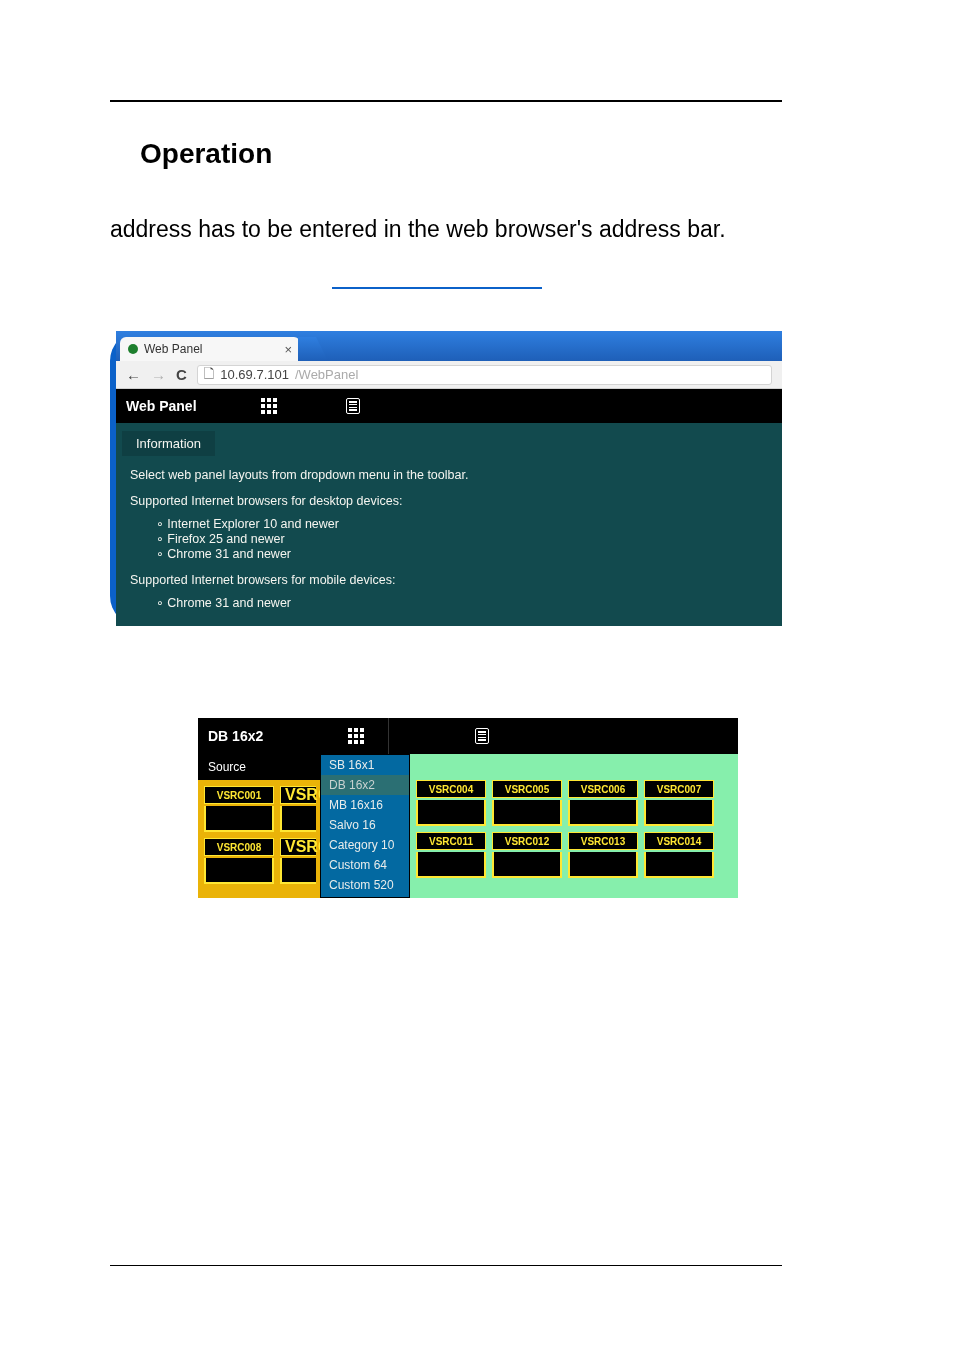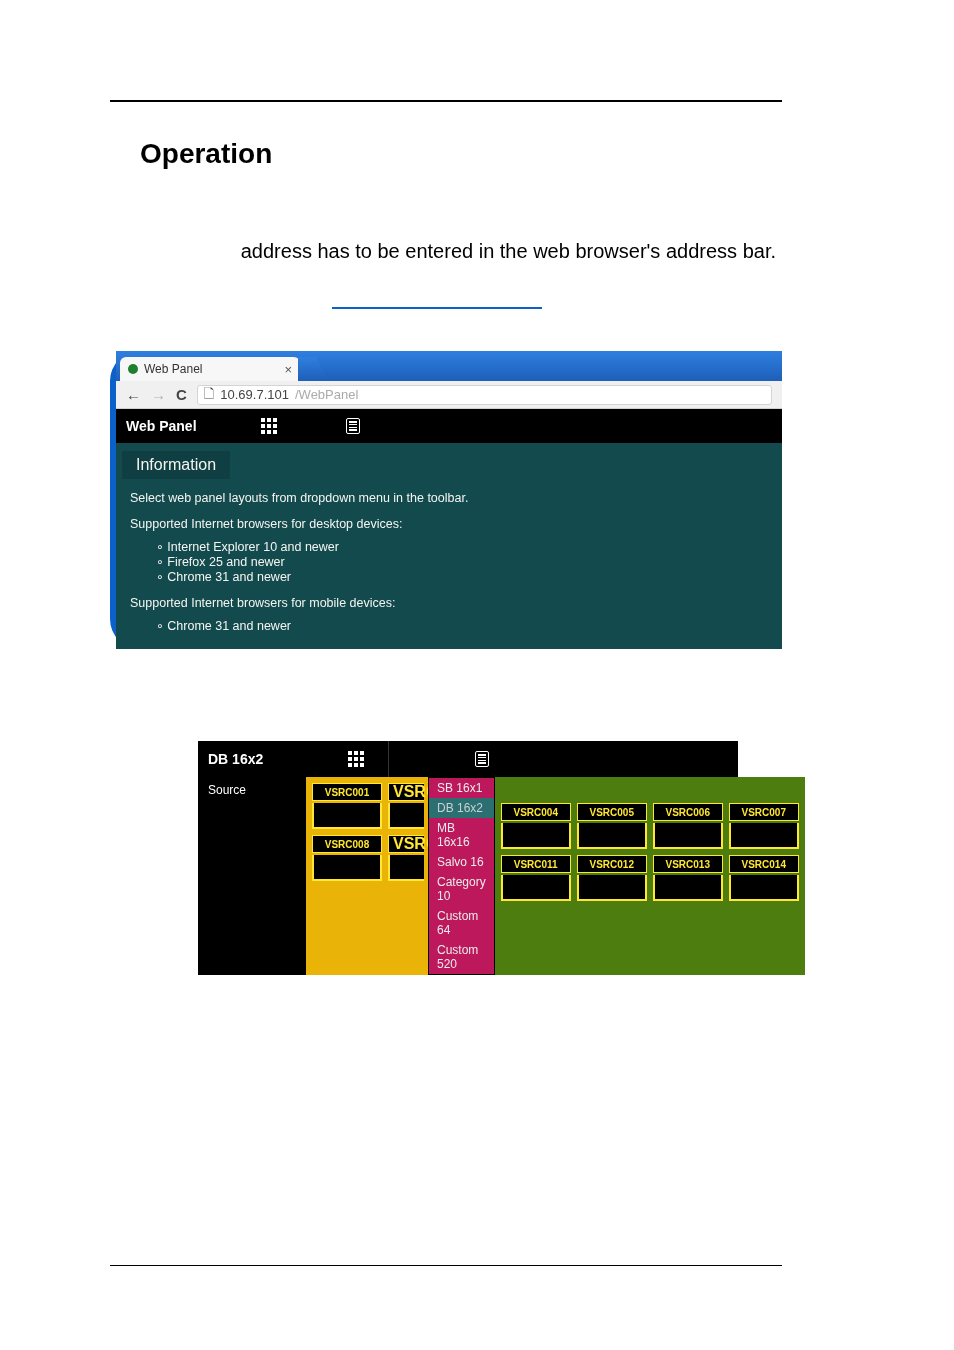--- a/index.html
+++ b/index.html
@@ -24,23 +24,22 @@
     bottom: 84px;
     border-top: 1.5px solid #000;
   }
   h1.heading {
     margin-top: 38px;
     font-size: 28px;
     font-weight: bold;
     margin-left: 30px;
   }
   .intro-line {
-    margin-top: 70px;
-    font-size: 20px;
-    text-align: right;
+    margin-top: 46px;
+    font-size: 23px;
     padding-right: 6px;
   }
   .blue-rule {
     margin-top: 44px;
     margin-left: 222px;
     width: 210px;
     border-top: 2px solid #0b61c9;
   }
 
   
@@ -157,21 +156,21 @@
     background: #124a4e;
     color: #f5f5f0;
     padding: 8px 0 16px 0;
     font-size: 12.5px;
   }
   .info-pill {
     background: #0f3f43;
     display: inline-block;
     padding: 5px 14px;
     margin-left: 6px;
-    font-size: 16px;
+    font-size: 13px;
   }
   .panel-body p { margin: 12px 14px 0 14px; }
   .panel-body ul { margin: 8px 0 0 40px; list-style: none; }
   .panel-body ul li::before { content: "\2218  "; }
 
   
   .shot2 {
     margin-top: 92px;
     margin-left: 88px;
     width: 540px;
@@ -198,30 +197,30 @@
   .shot2 .topbar .iconcell.nobr { border-right: none; }
   .srcblock {
     width: 108px;
     background: #000;
     color: #fff;
     font-size: 12px;
     padding: 6px 10px;
     border-right: 1px solid #000;
   }
   .dropdown {
-    background: #be185d;
+    background: #0369a1;
     color: #e8eceb;
     font-size: 12px;
     width: 90px;
     border: 1px solid #000;
   }
   .dropdown div { padding: 3px 8px; }
   .dropdown .hl { background: #2b6f73; color: #c8d2d0; }
   .gridarea {
-    background: #4d7c0f;
+    background: #86efac;
     flex: 1;
     padding: 6px 6px 10px 6px;
   }
   .btnrow {
     display: flex;
     gap: 6px;
     margin-bottom: 4px;
   }
   .slotcol {
     display: flex;
@@ -366,21 +365,21 @@
         <span class="list-icon">
             <span></span>
             <span></span>
             <span></span>
             <span></span>
           </span>
       </div>
     </div>
 
     <div class="wrap2">
-      <div style="display:flex;flex-direction:row;">
+      <div style="display:flex;flex-direction:column;">
         <div class="srcblock">Source</div>
         <div class="leftcol">
           <div class="btnrow">
             <div class="slotcol">
               <div class="vbtn">VSRC001</div>
               <div class="vbox"></div>
             </div>
             <div class="slotcol">
               <div class="vstub">VSRC0</div>
               <div class="vstubbox"></div>

